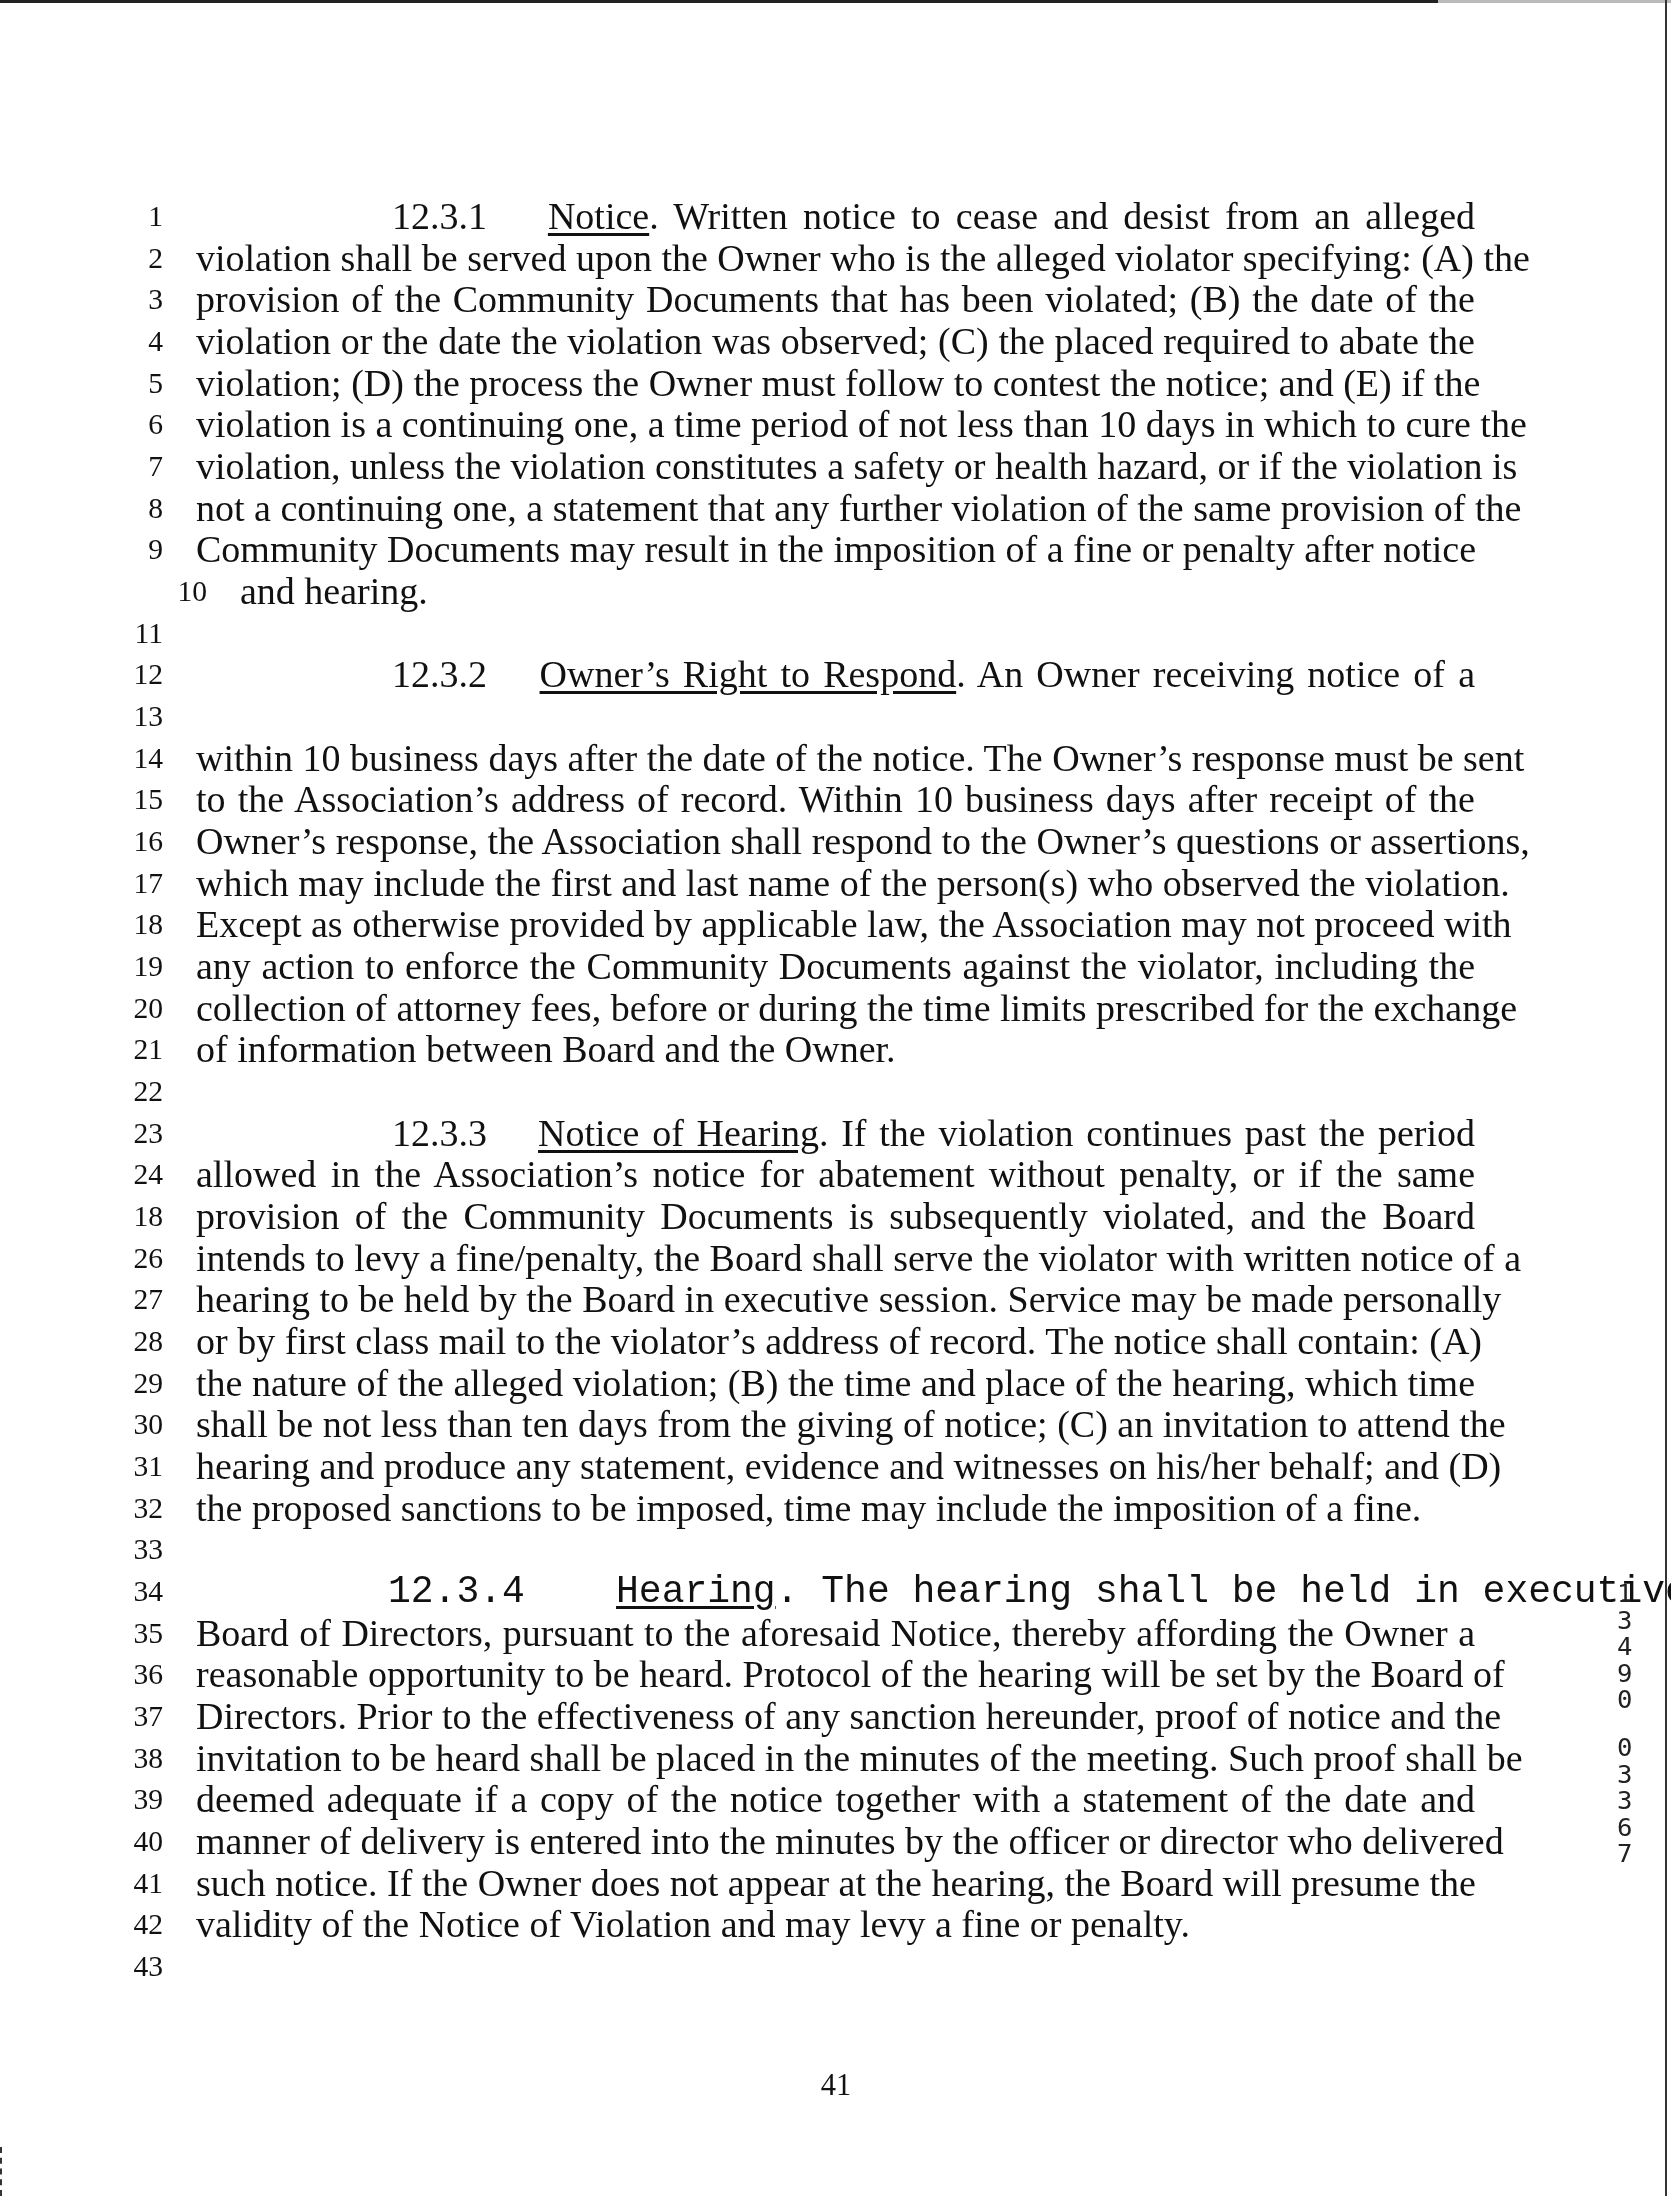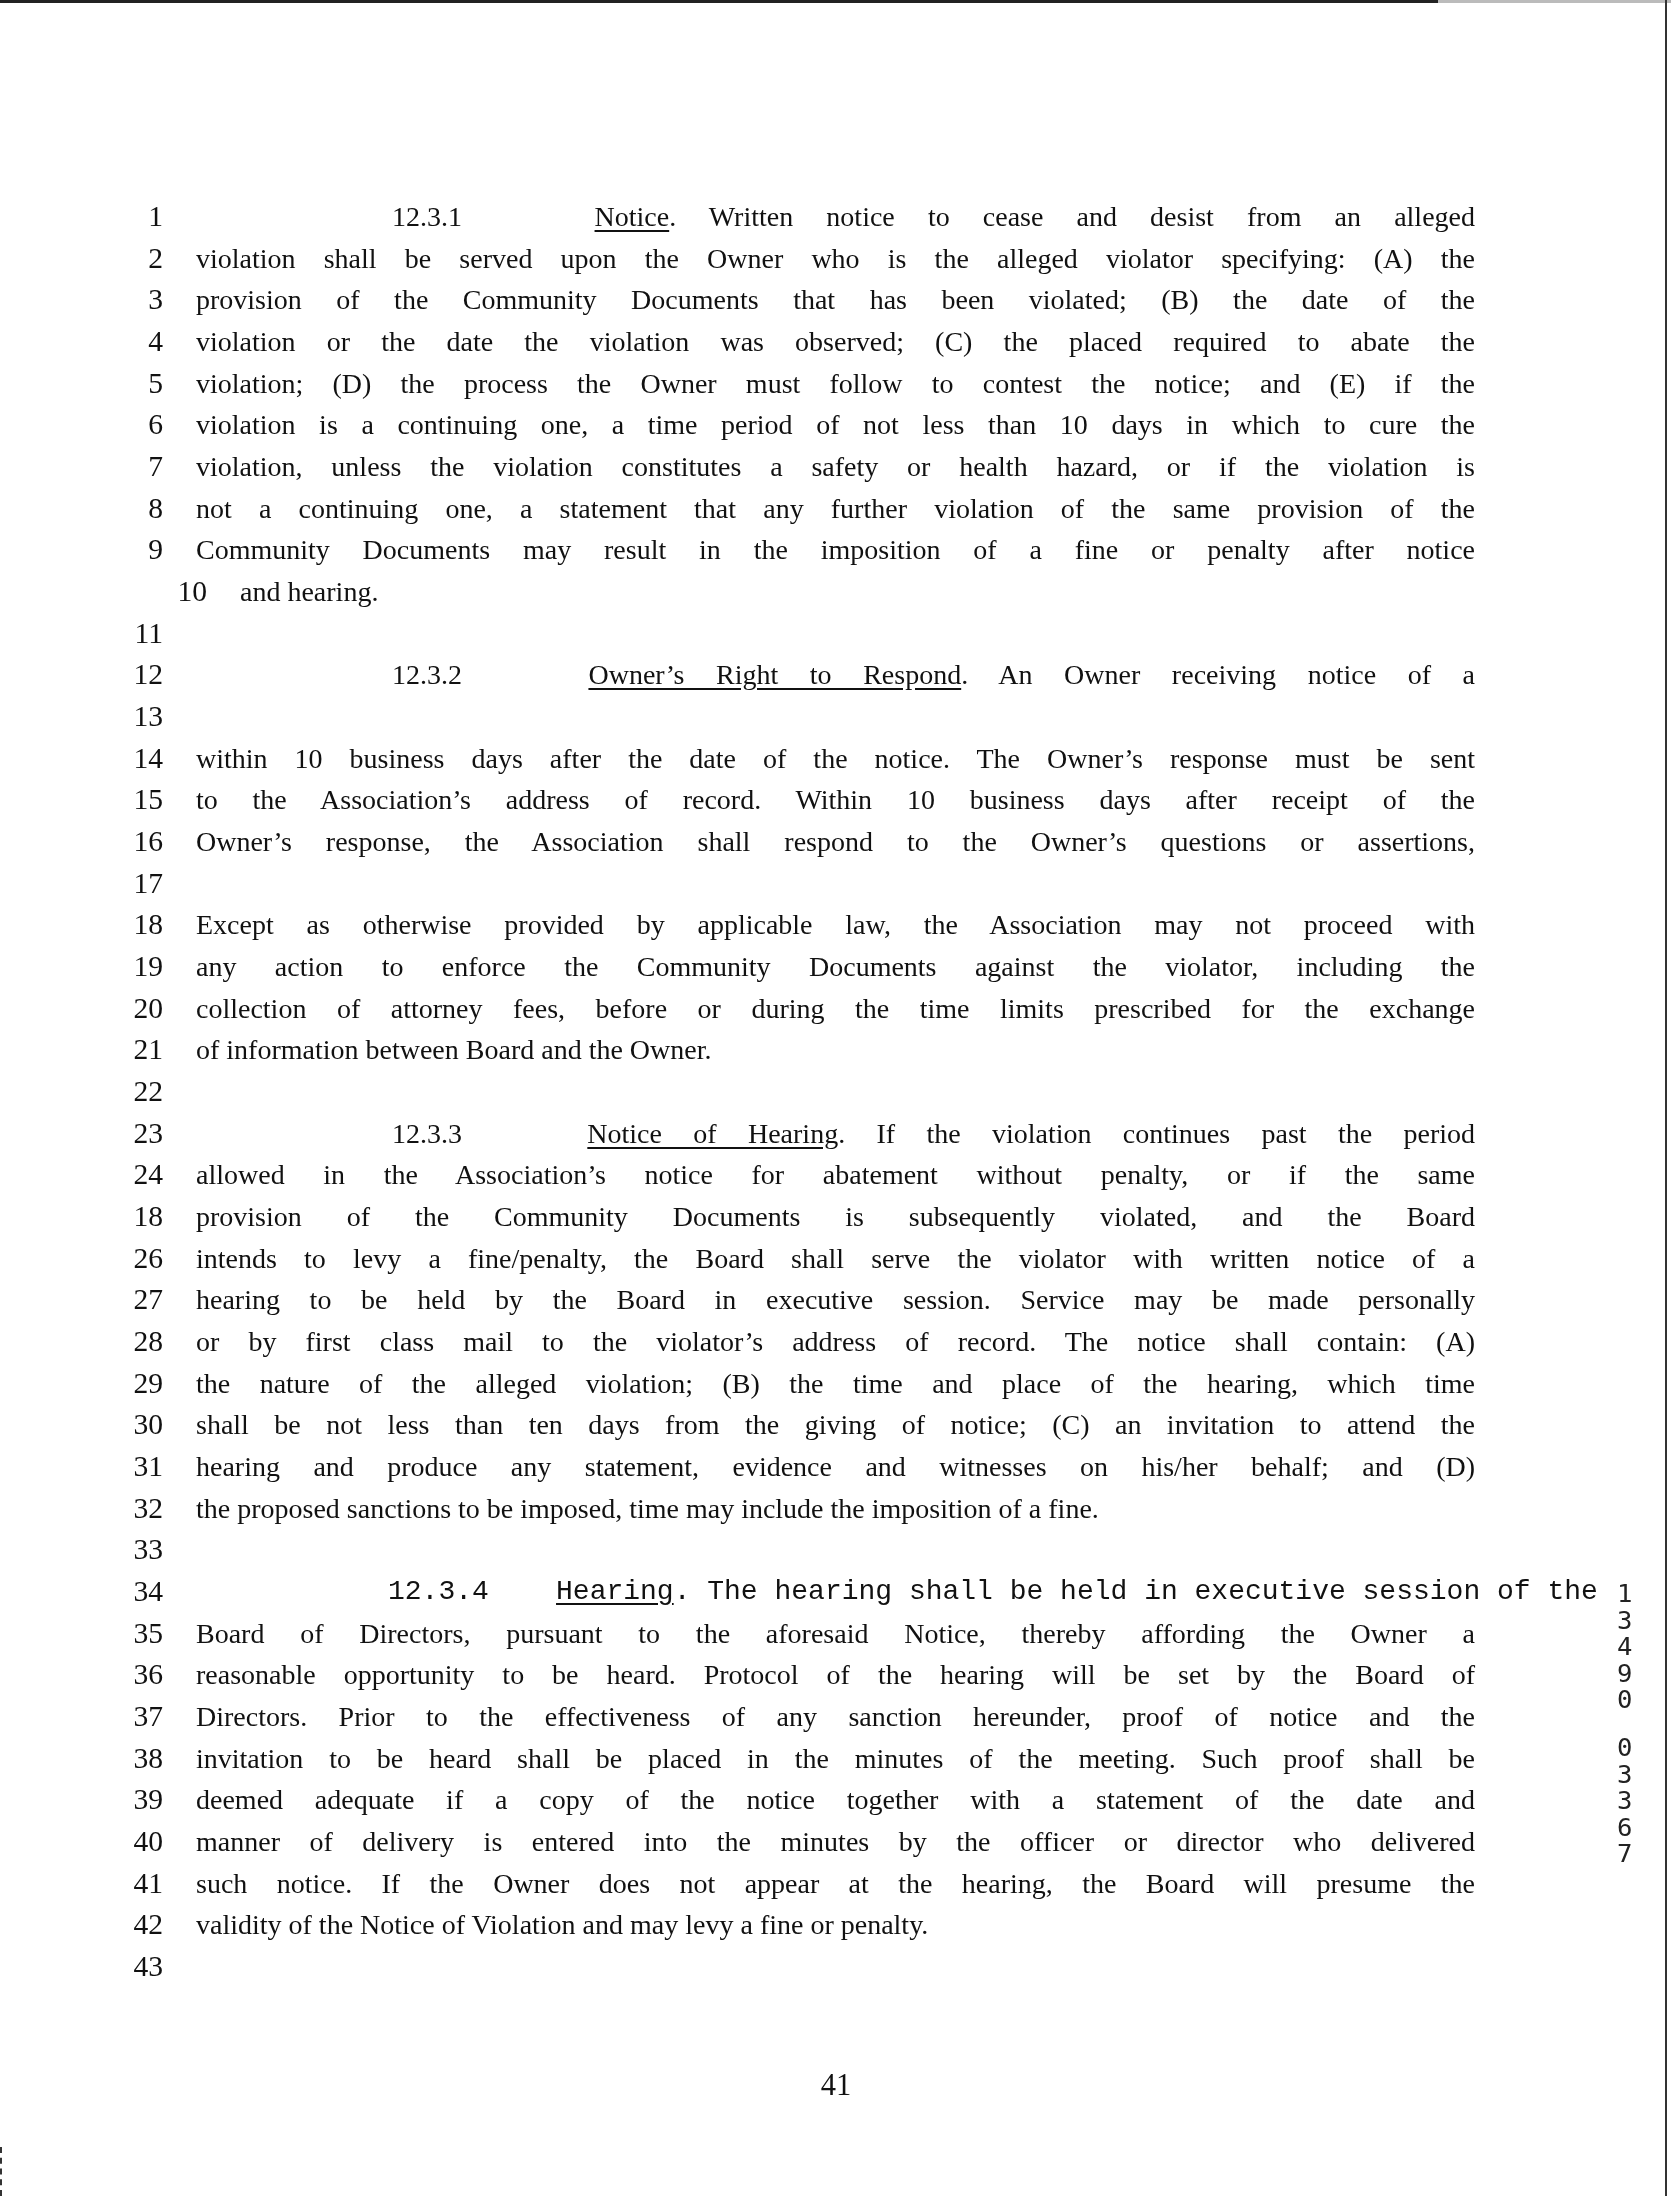--- a/index.html
+++ b/index.html
@@ -7,21 +7,21 @@
          font-family: "Liberation Serif", "DejaVu Serif", serif; color: #111; }
   .top-rule { position: absolute; left: 0; top: 0; width: 1672px; height: 3px; background: #222; }
   .top-rule-light { position: absolute; left: 1438px; top: 0; width: 233px; height: 3px; background: #bbb; }
   .right-rule { position: absolute; left: 1665px; top: 0; width: 2px; height: 2197px; background: #333; }
   .left-ticks { position: absolute; left: 0; top: 2147px; width: 2px; height: 49px;
                 border-left: 2px dashed #333; }
   .page { position: absolute; left: 0; top: 0; width: 1672px; height: 2197px; }
   .line { position: absolute; left: 0; height: 41px; width: 1672px; }
   .ln { position: absolute; left: 114px; width: 49px; text-align: right;
         font-size: 29.6px; line-height: 41px; }
-  .tx { position: absolute; left: 196px; width: 1279px; font-size: 28px; line-height: 41px;
+  .tx { position: absolute; left: 196px; width: 1279px; font-size: 38px; line-height: 41px;
         white-space: nowrap; text-align: justify; text-align-last: justify; }
   .tx.last { text-align-last: left; }
   .heading-u { text-decoration: underline; text-underline-offset: 3.9px; }
   .page-number { position: absolute; left: 0; width: 1672px; top: 2065px;
                  text-align: center; font-size: 30.5px; line-height: 41px; }
   .stamp { position: absolute; left: 1610px; width: 29.6px; font-family: "DejaVu Sans Mono", monospace;
            font-size: 25.6px; line-height: 26.6px; text-align: center; color: #222; }
 </style>
 </head>
 <body>
@@ -90,20 +90,21 @@
     <div class="line" style="top: 779px;">
       <span class="ln">15</span>
       <span class="tx">to the Association’s address of record.  Within 10 business days after receipt of the</span>
     </div>
     <div class="line" style="top: 821px;">
       <span class="ln">16</span>
       <span class="tx">Owner’s response, the Association shall respond to the Owner’s questions or assertions,</span>
     </div>
     <div class="line" style="top: 863px;">
       <span class="ln">17</span>
+      <span class="tx">which may include the first and last name of the person(s) who observed the violation.</span>
     </div>
     <div class="line" style="top: 904px;">
       <span class="ln">18</span>
       <span class="tx">Except as otherwise provided by applicable law, the Association may not proceed with</span>
     </div>
     <div class="line" style="top: 946px;">
       <span class="ln">19</span>
       <span class="tx">any action to enforce the Community Documents against the violator, including the</span>
     </div>
     <div class="line" style="top: 988px;">

